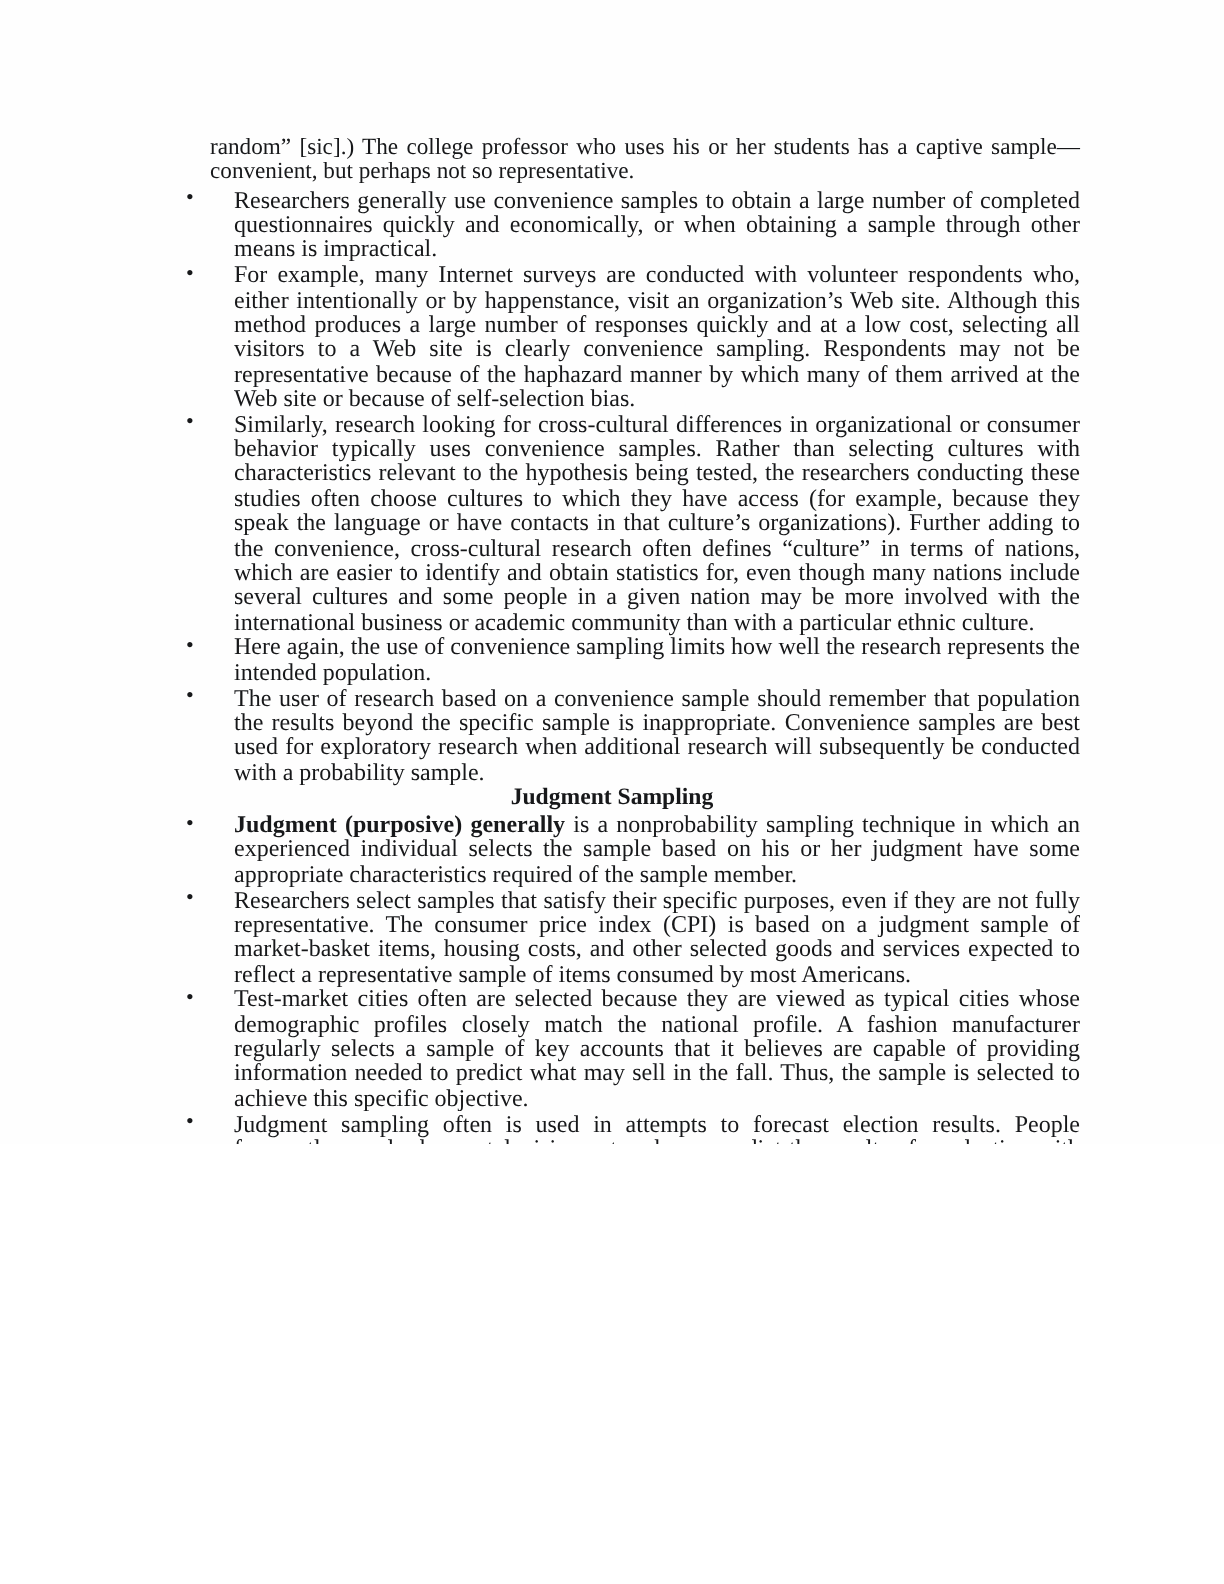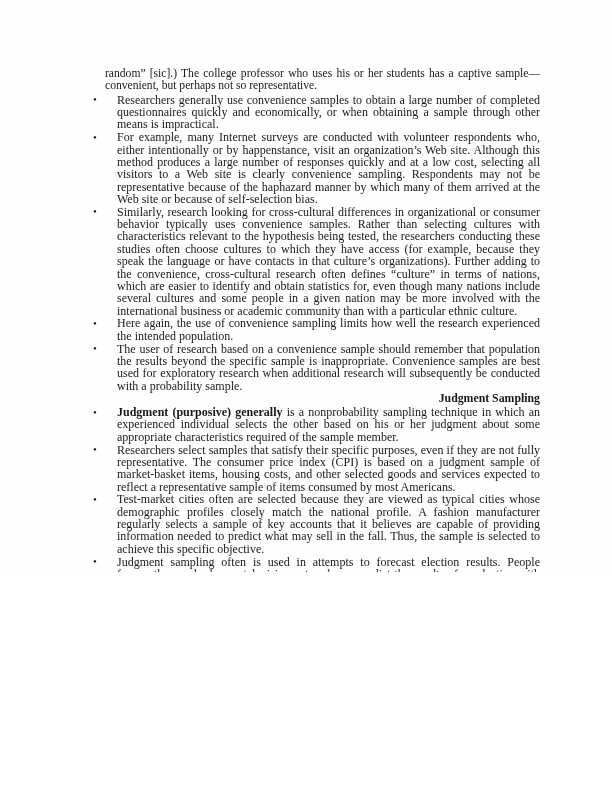--- a/index.html
+++ b/index.html
@@ -71,21 +71,21 @@
   .bullet-item:last-child {
     margin-bottom: 0;
   }
 
   
   .section-heading {
     margin: 0.5px 0 1px 0;
     font-size: 11.8px;
     line-height: 12.6px;
     font-weight: bold;
-    text-align: right;
+    text-align: center;
   }
 
   .strong {
     font-weight: bold;
   }
 </style>
 </head>
 <body>
 
 <div class="page">
@@ -97,32 +97,32 @@
       <li class="bullet-item">
         <span class="body">Researchers generally use convenience samples to obtain a large number of completed questionnaires quickly and economically, or when obtaining a sample through other means is impractical.</span>
       </li>
       <li class="bullet-item">
         <span class="body">For example, many Internet surveys are conducted with volunteer respondents who, either intentionally or by happenstance, visit an organization’s Web site. Although this method produces a large number of responses quickly and at a low cost, selecting all visitors to a Web site is clearly convenience sampling. Respondents may not be representative because of the haphazard manner by which many of them arrived at the Web site or because of self-selection bias.</span>
       </li>
       <li class="bullet-item">
         <span class="body">Similarly, research looking for cross-cultural differences in organizational or consumer behavior typically uses convenience samples. Rather than selecting cultures with characteristics relevant to the hypothesis being tested, the researchers conducting these studies often choose cultures to which they have access (for example, because they speak the language or have contacts in that culture’s organizations). Further adding to the convenience, cross-cultural research often defines “culture” in terms of nations, which are easier to identify and obtain statistics for, even though many nations include several cultures and some people in a given nation may be more involved with the international business or academic community than with a particular ethnic culture.</span>
       </li>
       <li class="bullet-item">
-        <span class="body">Here again, the use of convenience sampling limits how well the research experienced the intended population.</span>
+        <span class="body">Here again, the use of convenience sampling limits how well the research represents the intended population.</span>
       </li>
       <li class="bullet-item">
         <span class="body">The user of research based on a convenience sample should remember that population the results beyond the specific sample is inappropriate. Convenience samples are best used for exploratory research when additional research will subsequently be conducted with a probability sample.</span>
       </li>
     </ul>
 
     <h2 class="section-heading">Judgment Sampling</h2>
 
     <ul class="bullet-list">
       <li class="bullet-item">
-        <span class="body"><span class="strong">Judgment (purposive) generally</span><span> is a nonprobability sampling technique in which an experienced individual selects the other based on his or her judgment about some appropriate characteristics required of the sample member.</span></span>
+        <span class="body"><span class="strong">Judgment (purposive) generally</span><span> is a nonprobability sampling technique in which an experienced individual selects the sample based on his or her judgment have some appropriate characteristics required of the sample member.</span></span>
       </li>
       <li class="bullet-item">
         <span class="body">Researchers select samples that satisfy their specific purposes, even if they are not fully representative. The consumer price index (CPI) is based on a judgment sample of market-basket items, housing costs, and other selected goods and services expected to reflect a representative sample of items consumed by most Americans.</span>
       </li>
       <li class="bullet-item">
         <span class="body">Test-market cities often are selected because they are viewed as typical cities whose demographic profiles closely match the national profile. A fashion manufacturer regularly selects a sample of key accounts that it believes are capable of providing information needed to predict what may sell in the fall. Thus, the sample is selected to achieve this specific objective.</span>
       </li>
       <li class="bullet-item">
         <span class="body">Judgment sampling often is used in attempts to forecast election results. People frequently wonder how a television network can predict the results of an election with only 2 percent of the votes reported. Political and sampling experts judge which small voting districts approximate overall state returns from previous election years; then these bellwether precincts are selected as the sampling units. Of course, the assumption is that the past voting records of these districts are still representative of the political behavior of the state’s population.</span>
       </li>

